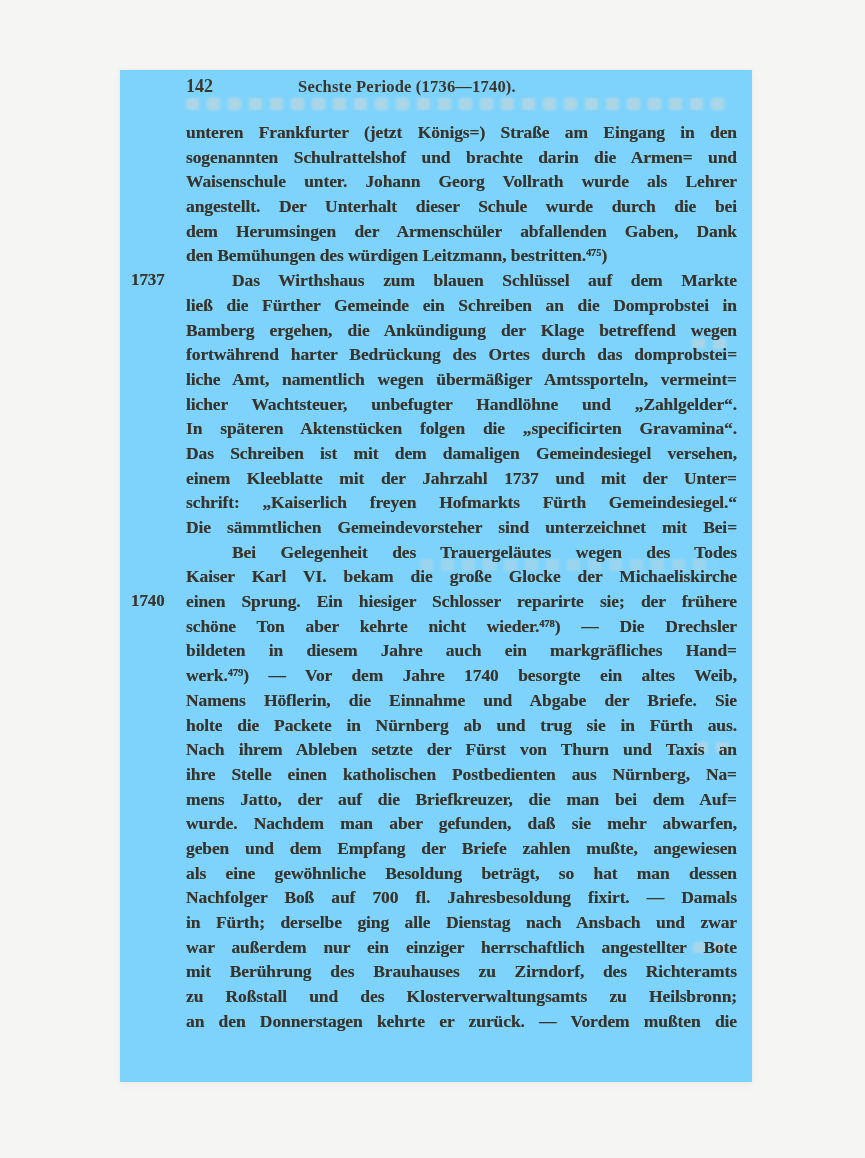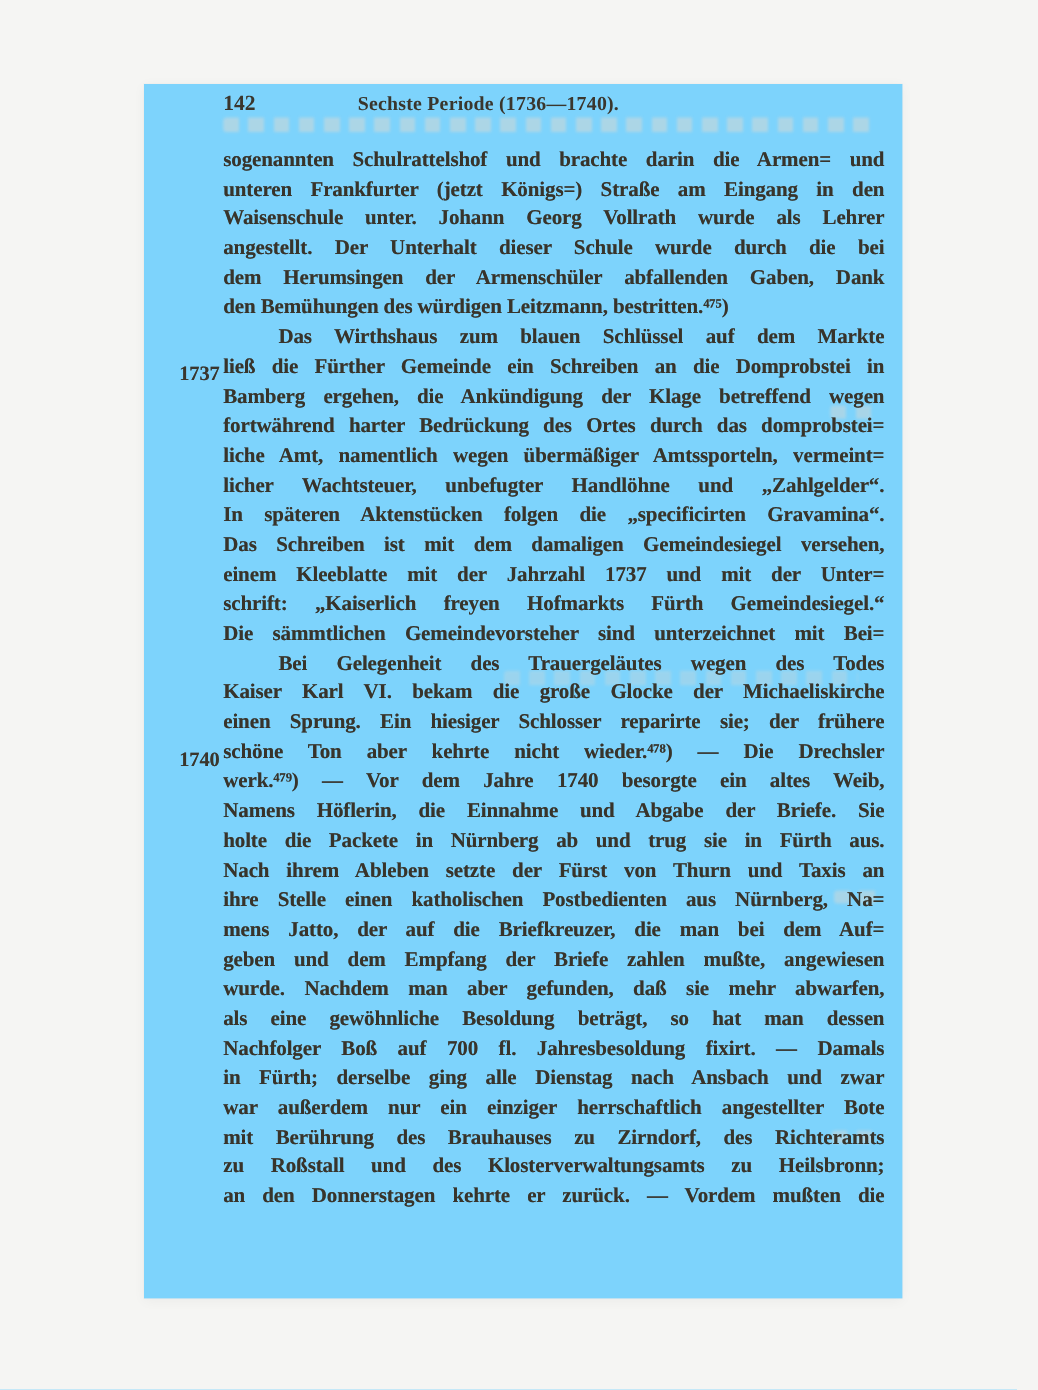--- a/index.html
+++ b/index.html
@@ -71,22 +71,21 @@
   .line.no-just { text-align-last: left; }
   .margin-year {
     position: absolute;
     left: -55px;
     width: 52px;
     height: 24.7px;
     line-height: 24.7px;
     font-size: 17px;
     font-weight: 700;
     color: #3a362d;
-    text-align: right;
-    margin-top: 32px;
+    text-align: left;
   }
   
   .ghost {
     position: absolute;
     height: 12px;
     border-radius: 3px;
     background: repeating-linear-gradient(90deg, #dcd9d2 0 13px, rgba(255,255,255,0) 13px 21px);
     filter: blur(1.4px);
     opacity: 0.5;
   }
@@ -102,22 +101,22 @@
   <div class="ghost small" style="left:572px; top:268px; width:40px;"></div>
   <div class="ghost small" style="left:575px; top:672px; width:40px;"></div>
   <div class="ghost small" style="left:573px; top:872px; width:40px;"></div>
 
   <div class="header-row">
     <div class="page-number">142</div>
     <div class="header-title">Sechste Periode (1736—1740).</div>
   </div>
 
   <div class="body-text" style="position:absolute;">
+      <div class="line">unteren Frankfurter (jetzt Königs=) Straße am Eingang in den</div>
       <div class="line">sogenannten Schulrattelshof und brachte darin die Armen= und</div>
-      <div class="line">unteren Frankfurter (jetzt Königs=) Straße am Eingang in den</div>
       <div class="line">Waisenschule unter. Johann Georg Vollrath wurde als Lehrer</div>
       <div class="line">angestellt. Der Unterhalt dieser Schule wurde durch die bei</div>
       <div class="line">dem Herumsingen der Armenschüler abfallenden Gaben, Dank</div>
       <div class="line no-just">den Bemühungen des würdigen Leitzmann, bestritten.⁴⁷⁵)</div>
       <div class="line indent">Das Wirthshaus zum blauen Schlüssel auf dem Markte</div>
       <div class="margin-year" style="top: 148.2px;">1737</div>
       <div class="line">ließ die Fürther Gemeinde ein Schreiben an die Domprobstei in</div>
       <div class="line">Bamberg ergehen, die Ankündigung der Klage betreffend wegen</div>
       <div class="line">fortwährend harter Bedrückung des Ortes durch das domprobstei=</div>
       <div class="line">liche Amt, namentlich wegen übermäßiger Amtssporteln, vermeint=</div>
@@ -125,28 +124,29 @@
       <div class="line">In späteren Aktenstücken folgen die „specificirten Gravamina“.</div>
       <div class="line">Das Schreiben ist mit dem damaligen Gemeindesiegel versehen,</div>
       <div class="line">einem Kleeblatte mit der Jahrzahl 1737 und mit der Unter=</div>
       <div class="line">schrift: „Kaiserlich freyen Hofmarkts Fürth Gemeindesiegel.“</div>
       <div class="line">Die sämmtlichen Gemeindevorsteher sind unterzeichnet mit Bei=</div>
       <div class="line indent">Bei Gelegenheit des Trauergeläutes wegen des Todes</div>
       <div class="margin-year" style="top: 469.3px;">1740</div>
       <div class="line">Kaiser Karl VI. bekam die große Glocke der Michaeliskirche</div>
       <div class="line">einen Sprung. Ein hiesiger Schlosser reparirte sie; der frühere</div>
       <div class="line">schöne Ton aber kehrte nicht wieder.⁴⁷⁸) — Die Drechsler</div>
+      <div class="line">bildeten in diesem Jahre auch ein markgräfliches Hand=</div>
       <div class="line">werk.⁴⁷⁹) — Vor dem Jahre 1740 besorgte ein altes Weib,</div>
       <div class="line">Namens Höflerin, die Einnahme und Abgabe der Briefe. Sie</div>
       <div class="line">holte die Packete in Nürnberg ab und trug sie in Fürth aus.</div>
       <div class="line">Nach ihrem Ableben setzte der Fürst von Thurn und Taxis an</div>
       <div class="line">ihre Stelle einen katholischen Postbedienten aus Nürnberg, Na=</div>
       <div class="line">mens Jatto, der auf die Briefkreuzer, die man bei dem Auf=</div>
+      <div class="line">wurde. Nachdem man aber gefunden, daß sie mehr abwarfen,</div>
       <div class="line">geben und dem Empfang der Briefe zahlen mußte, angewiesen</div>
-      <div class="line">wurde. Nachdem man aber gefunden, daß sie mehr abwarfen,</div>
       <div class="line">als eine gewöhnliche Besoldung beträgt, so hat man dessen</div>
       <div class="line">Nachfolger Boß auf 700 fl. Jahresbesoldung fixirt. — Damals</div>
       <div class="line">in Fürth; derselbe ging alle Dienstag nach Ansbach und zwar</div>
       <div class="line">war außerdem nur ein einziger herrschaftlich angestellter Bote</div>
       <div class="line">mit Berührung des Brauhauses zu Zirndorf, des Richteramts</div>
       <div class="line">zu Roßstall und des Klosterverwaltungsamts zu Heilsbronn;</div>
       <div class="line">an den Donnerstagen kehrte er zurück. — Vordem mußten die</div>
     </div>
 
 </div>

